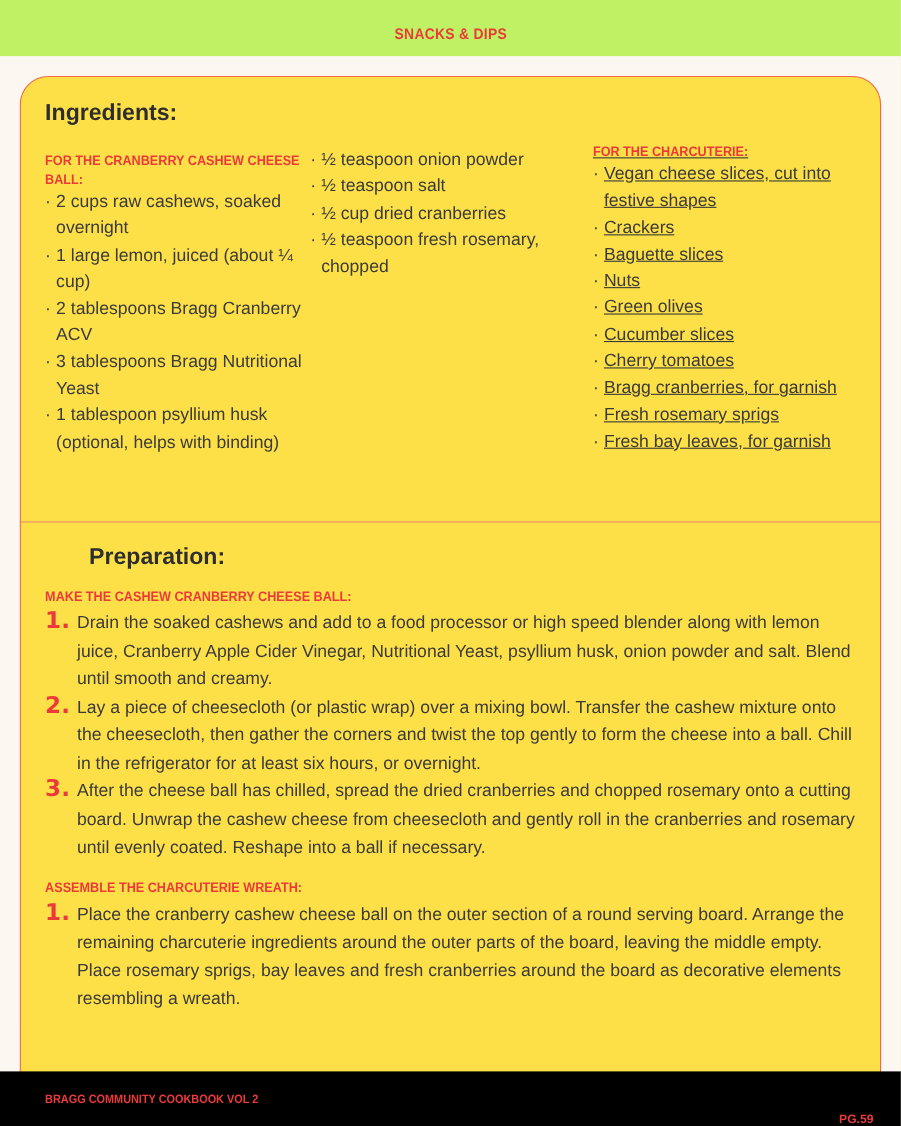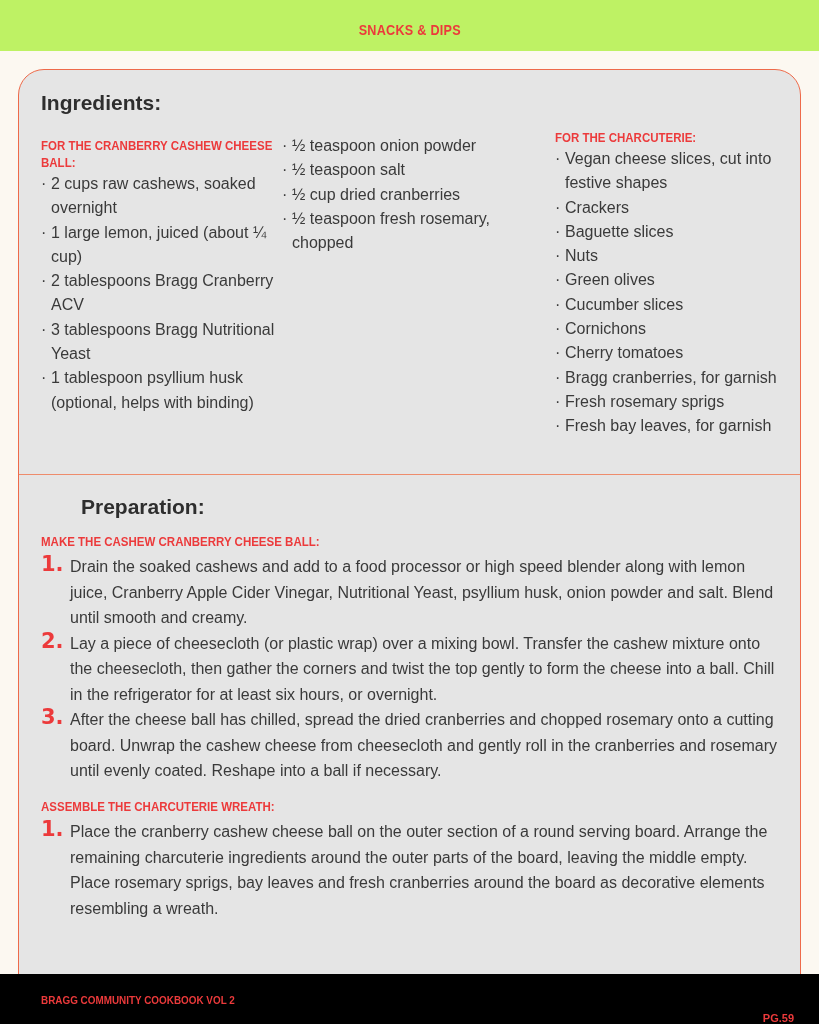--- a/index.html
+++ b/index.html
@@ -17,37 +17,37 @@
     display: flex; align-items: center; justify-content: center;
   }
   .top-band .section-title {
     color: #ec3a3b; font-weight: bold; font-size: 14px; letter-spacing: 0.3px;
     font-family: "Liberation Sans", sans-serif;
     transform: scaleX(0.9);
     padding-top: 8px;
   }
   .card {
     position: absolute; left: 18px; top: 69px; width: 783px; height: 950px;
-    background: #e5e5e5;
+    background: #fde047;
     border: 1.5px solid #ee6a4a;
     border-radius: 26px;
   }
   .ingredients {
     position: absolute; left: 0; top: 0; width: 100%; height: 405px;
     border-bottom: 1.5px solid #ee8c6c;
   }
   h2 {
     font-family: "Liberation Sans", sans-serif;
     font-weight: bold; font-size: 21px; color: #2e2e2e;
   }
   .ingredients h2 { position: absolute; left: 22px; top: 21px; }
   .col { position: absolute; top: 64px; }
   .col1 { left: 22px; width: 240px; top: 68px; }
   .col2 { left: 263px; width: 250px; top: 64px; }
-  .col3 { left: 536px; width: 250px; top: 60px; }
+  .col3 { left: 520px; width: 250px; top: 60px; text-decoration: underline; }
   .subhead {
     color: #ec3a3b; font-weight: bold; font-size: 12.5px; line-height: 17px;
     text-transform: uppercase; letter-spacing: 0;
     transform-origin: left; transform: scaleX(0.92);
     white-space: nowrap;
   }
   .subhead.wrap { white-space: normal; width: 260px; }
   ul { list-style: none; }
   li {
     font-size: 16px; line-height: 24.3px; color: #3a3a3a;
@@ -113,21 +113,20 @@
 
     <div class="col col3">
       <div class="subhead">FOR THE CHARCUTERIE:</div>
       <ul>
         <li>Vegan cheese slices, cut into festive shapes</li>
         <li>Crackers</li>
         <li>Baguette slices</li>
         <li>Nuts</li>
         <li>Green olives</li>
         <li>Cucumber slices</li>
-        <li>Cornichons</li>
         <li>Cherry tomatoes</li>
         <li>Bragg cranberries, for garnish</li>
         <li>Fresh rosemary sprigs</li>
         <li>Fresh bay leaves, for garnish</li>
       </ul>
     </div>
   </div>
 
   <div class="prep">
     <h2>Preparation:</h2>

